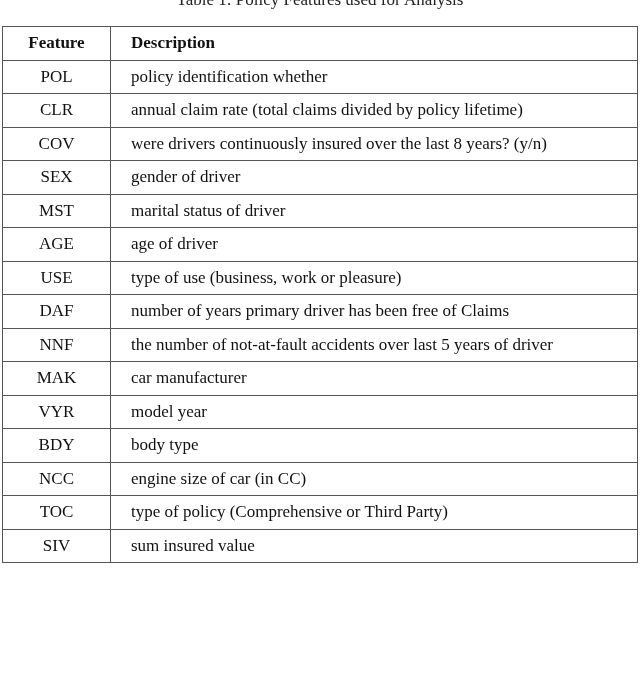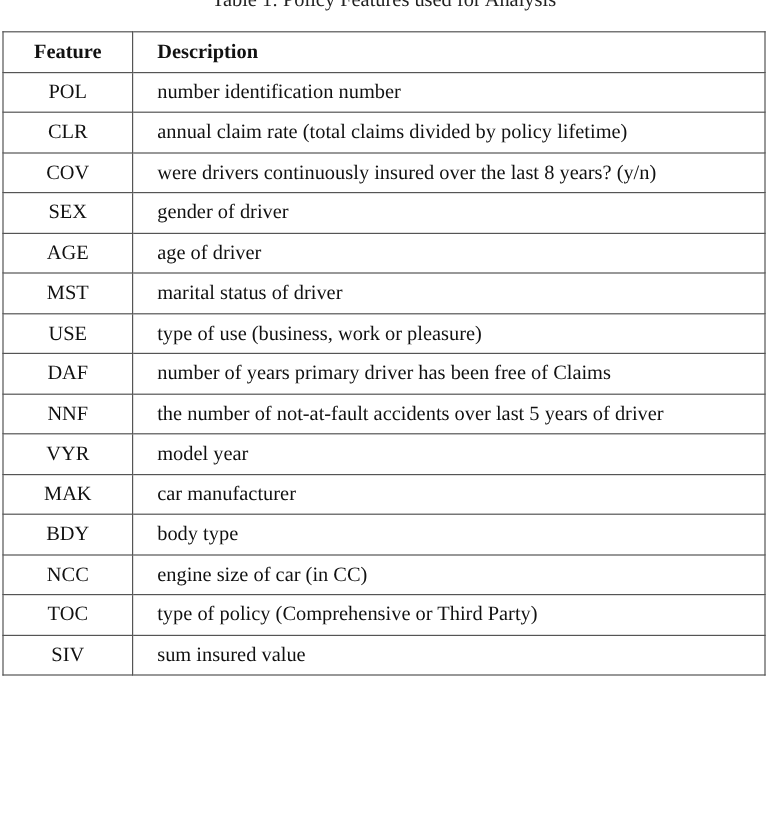--- a/index.html
+++ b/index.html
@@ -64,61 +64,61 @@
 <table class="features">
   <thead>
     <tr>
       <th class="col-feature">Feature</th>
       <th class="col-desc">Description</th>
     </tr>
   </thead>
   <tbody>
     <tr>
       <td class="col-feature">POL</td>
-      <td class="col-desc">number identification number</td>
+      <td class="col-desc">policy identification whether</td>
     </tr>
     <tr>
       <td class="col-feature">CLR</td>
       <td class="col-desc">annual claim rate (total claims divided by policy lifetime)</td>
     </tr>
     <tr>
       <td class="col-feature">COV</td>
       <td class="col-desc">were drivers continuously insured over the last 8 years? (y/n)</td>
     </tr>
     <tr>
       <td class="col-feature">SEX</td>
       <td class="col-desc">gender of driver</td>
     </tr>
     <tr>
+      <td class="col-feature">MST</td>
+      <td class="col-desc">marital status of driver</td>
+    </tr>
+    <tr>
       <td class="col-feature">AGE</td>
       <td class="col-desc">age of driver</td>
-    </tr>
-    <tr>
-      <td class="col-feature">MST</td>
-      <td class="col-desc">marital status of driver</td>
     </tr>
     <tr>
       <td class="col-feature">USE</td>
       <td class="col-desc">type of use (business, work or pleasure)</td>
     </tr>
     <tr>
       <td class="col-feature">DAF</td>
       <td class="col-desc">number of years primary driver has been free of Claims</td>
     </tr>
     <tr>
       <td class="col-feature">NNF</td>
       <td class="col-desc">the number of not-at-fault accidents over last 5 years of driver</td>
     </tr>
     <tr>
+      <td class="col-feature">MAK</td>
+      <td class="col-desc">car manufacturer</td>
+    </tr>
+    <tr>
       <td class="col-feature">VYR</td>
       <td class="col-desc">model year</td>
-    </tr>
-    <tr>
-      <td class="col-feature">MAK</td>
-      <td class="col-desc">car manufacturer</td>
     </tr>
     <tr>
       <td class="col-feature">BDY</td>
       <td class="col-desc">body type</td>
     </tr>
     <tr>
       <td class="col-feature">NCC</td>
       <td class="col-desc">engine size of car (in CC)</td>
     </tr>
     <tr>

